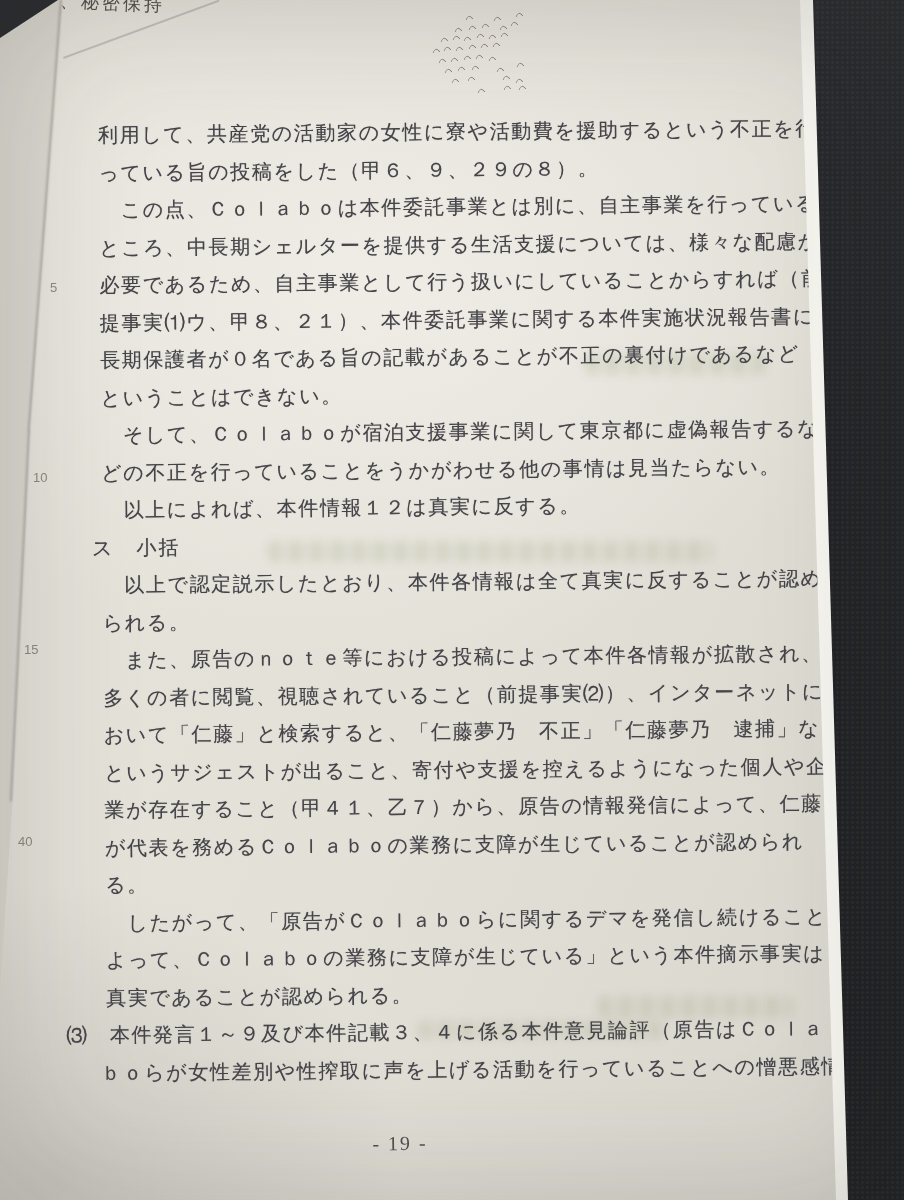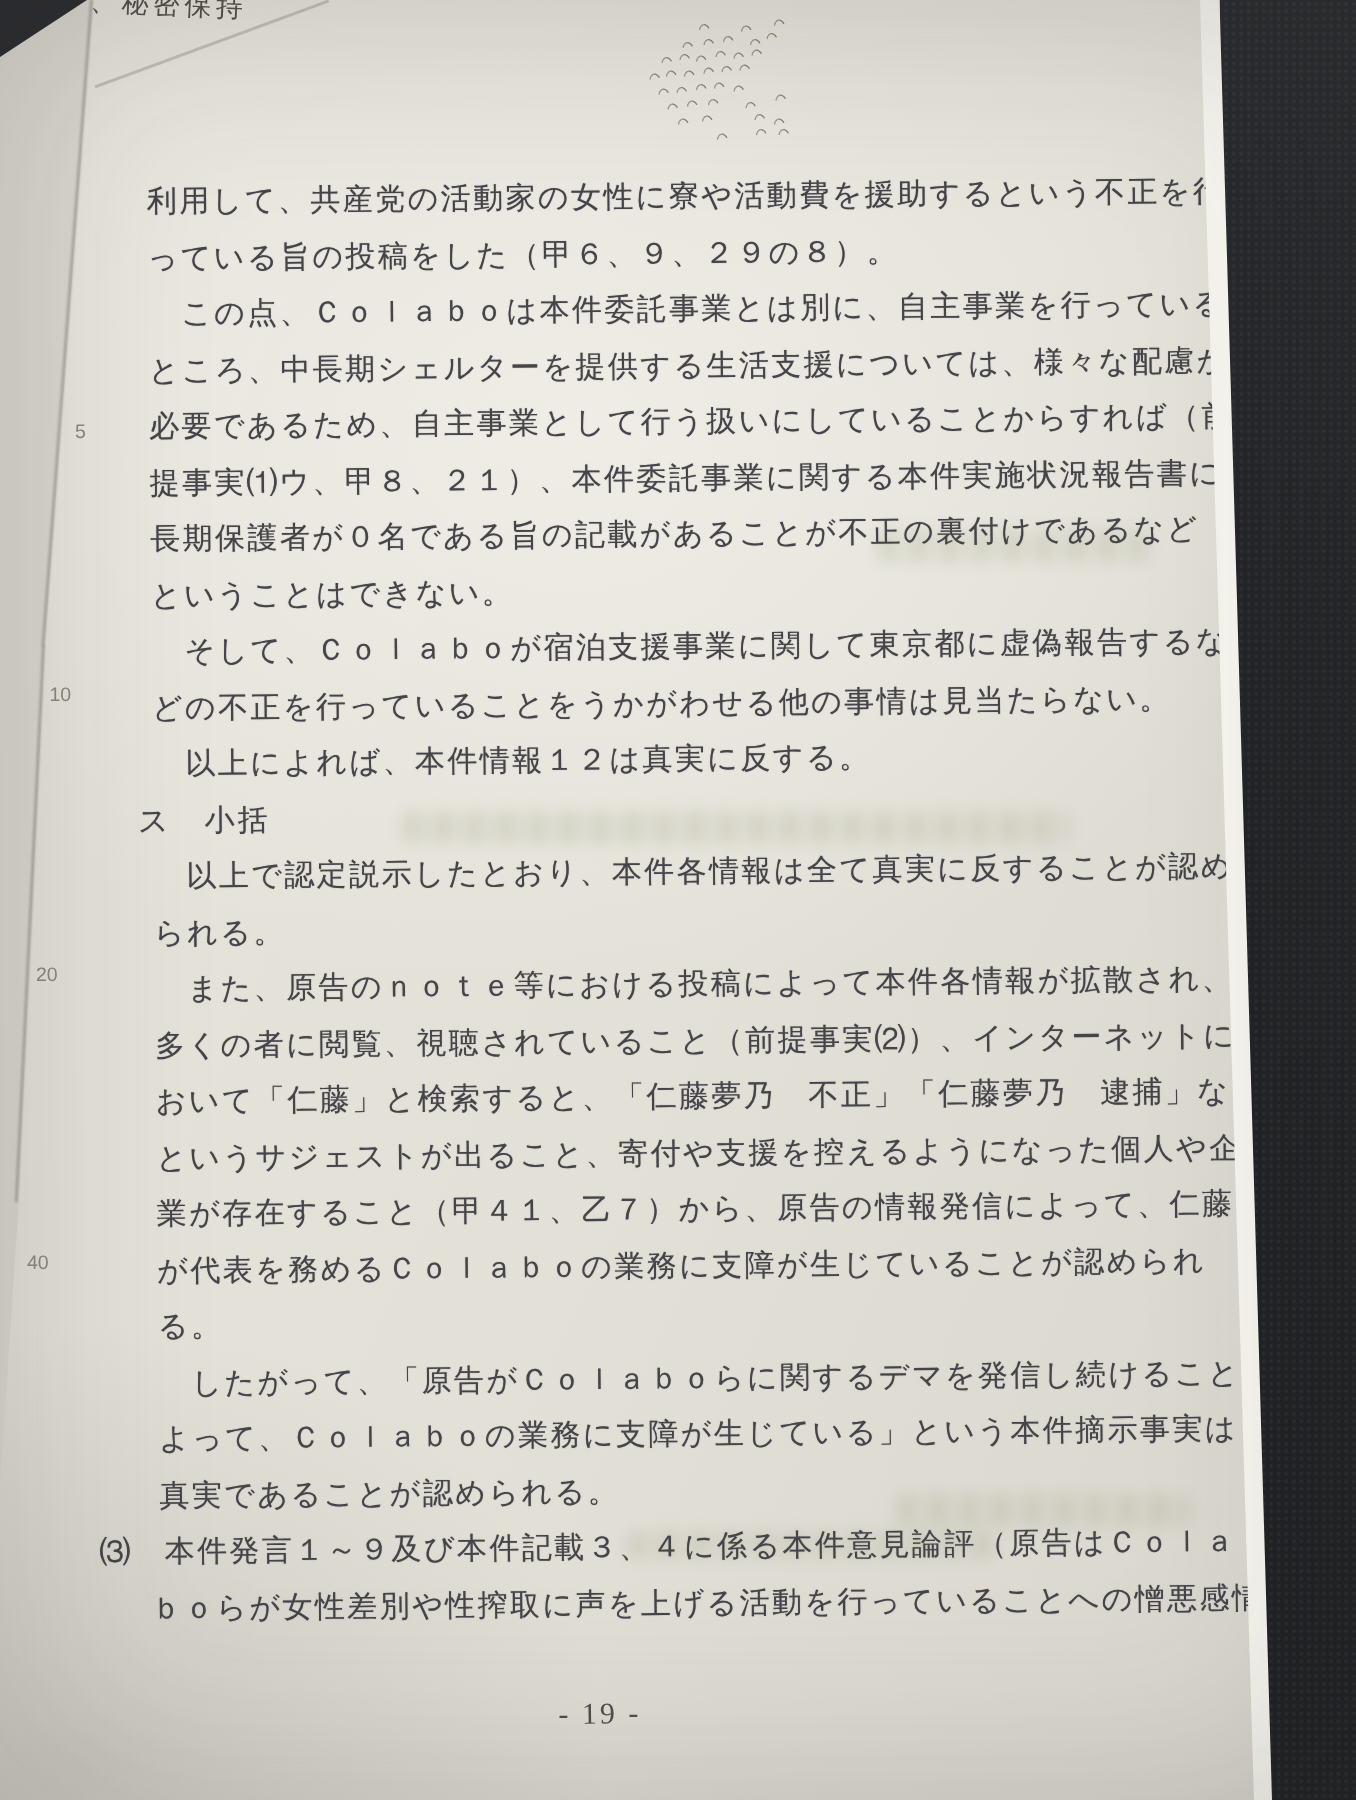--- a/index.html
+++ b/index.html
@@ -51,21 +51,21 @@
     border-top-color:#8d8678;border-left-color:#a29b8d;border-radius:50%;
     transform:rotate(35deg);}
 
   
   .stamp{position:absolute;left:60px;top:-9px;font-size:18px;letter-spacing:3px;
     color:#53504c;transform:rotate(2.5deg);white-space:nowrap;}
 
   
   .ln{position:absolute;font-family:"Liberation Sans","DejaVu Sans",sans-serif;
     font-size:13px;color:#8b887c;}
-  .ln5{left:50px;top:280px;} .ln10{left:33px;top:455px;}
+  .ln5{left:50px;top:280px;} .ln10{left:33px;top:470px;}
   .ln15{left:24px;top:642px;} .ln20{left:18px;top:834px;}
 
   
   .text-block{position:absolute;left:58px;top:117px;width:762px;
     transform:rotate(-0.55deg);transform-origin:30px 20px;
     font-size:20px;letter-spacing:1.6px;color:#454449;
     text-shadow:0 0 .7px rgba(69,68,73,.5);}
   .tl{height:37.5px;line-height:37.5px;white-space:nowrap;}
   .tl.cont{padding-left:40px;}
   .tl.para{padding-left:62px;}
@@ -129,21 +129,21 @@
       <span class="dot" style="left: 516px; top: 79px;"></span>
       <span class="dot" style="left: 478px; top: 89px;"></span>
       <span class="dot" style="left: 504px; top: 86px;"></span>
       <span class="dot" style="left: 519px; top: 86px;"></span>
     </div>
 
   <div class="stamp">、秘密保持</div>
 
   <span class="ln ln5">5</span>
   <span class="ln ln10">10</span>
-  <span class="ln ln15">20</span>
+  <span class="ln ln15">15</span>
   <span class="ln ln20">40</span>
 
   <div class="text-block" id="text-block">
       <div class="tl cont">利用して、共産党の活動家の女性に寮や活動費を援助するという不正を行</div>
       <div class="tl cont">っている旨の投稿をした（甲６、９、２９の８）。</div>
       <div class="tl para">この点、Ｃｏｌａｂｏは本件委託事業とは別に、自主事業を行っている</div>
       <div class="tl cont">ところ、中長期シェルターを提供する生活支援については、様々な配慮が</div>
       <div class="tl cont">必要であるため、自主事業として行う扱いにしていることからすれば（前</div>
       <div class="tl cont">提事実⑴ウ、甲８、２１）、本件委託事業に関する本件実施状況報告書に</div>
       <div class="tl cont">長期保護者が０名である旨の記載があることが不正の裏付けであるなど</div>

